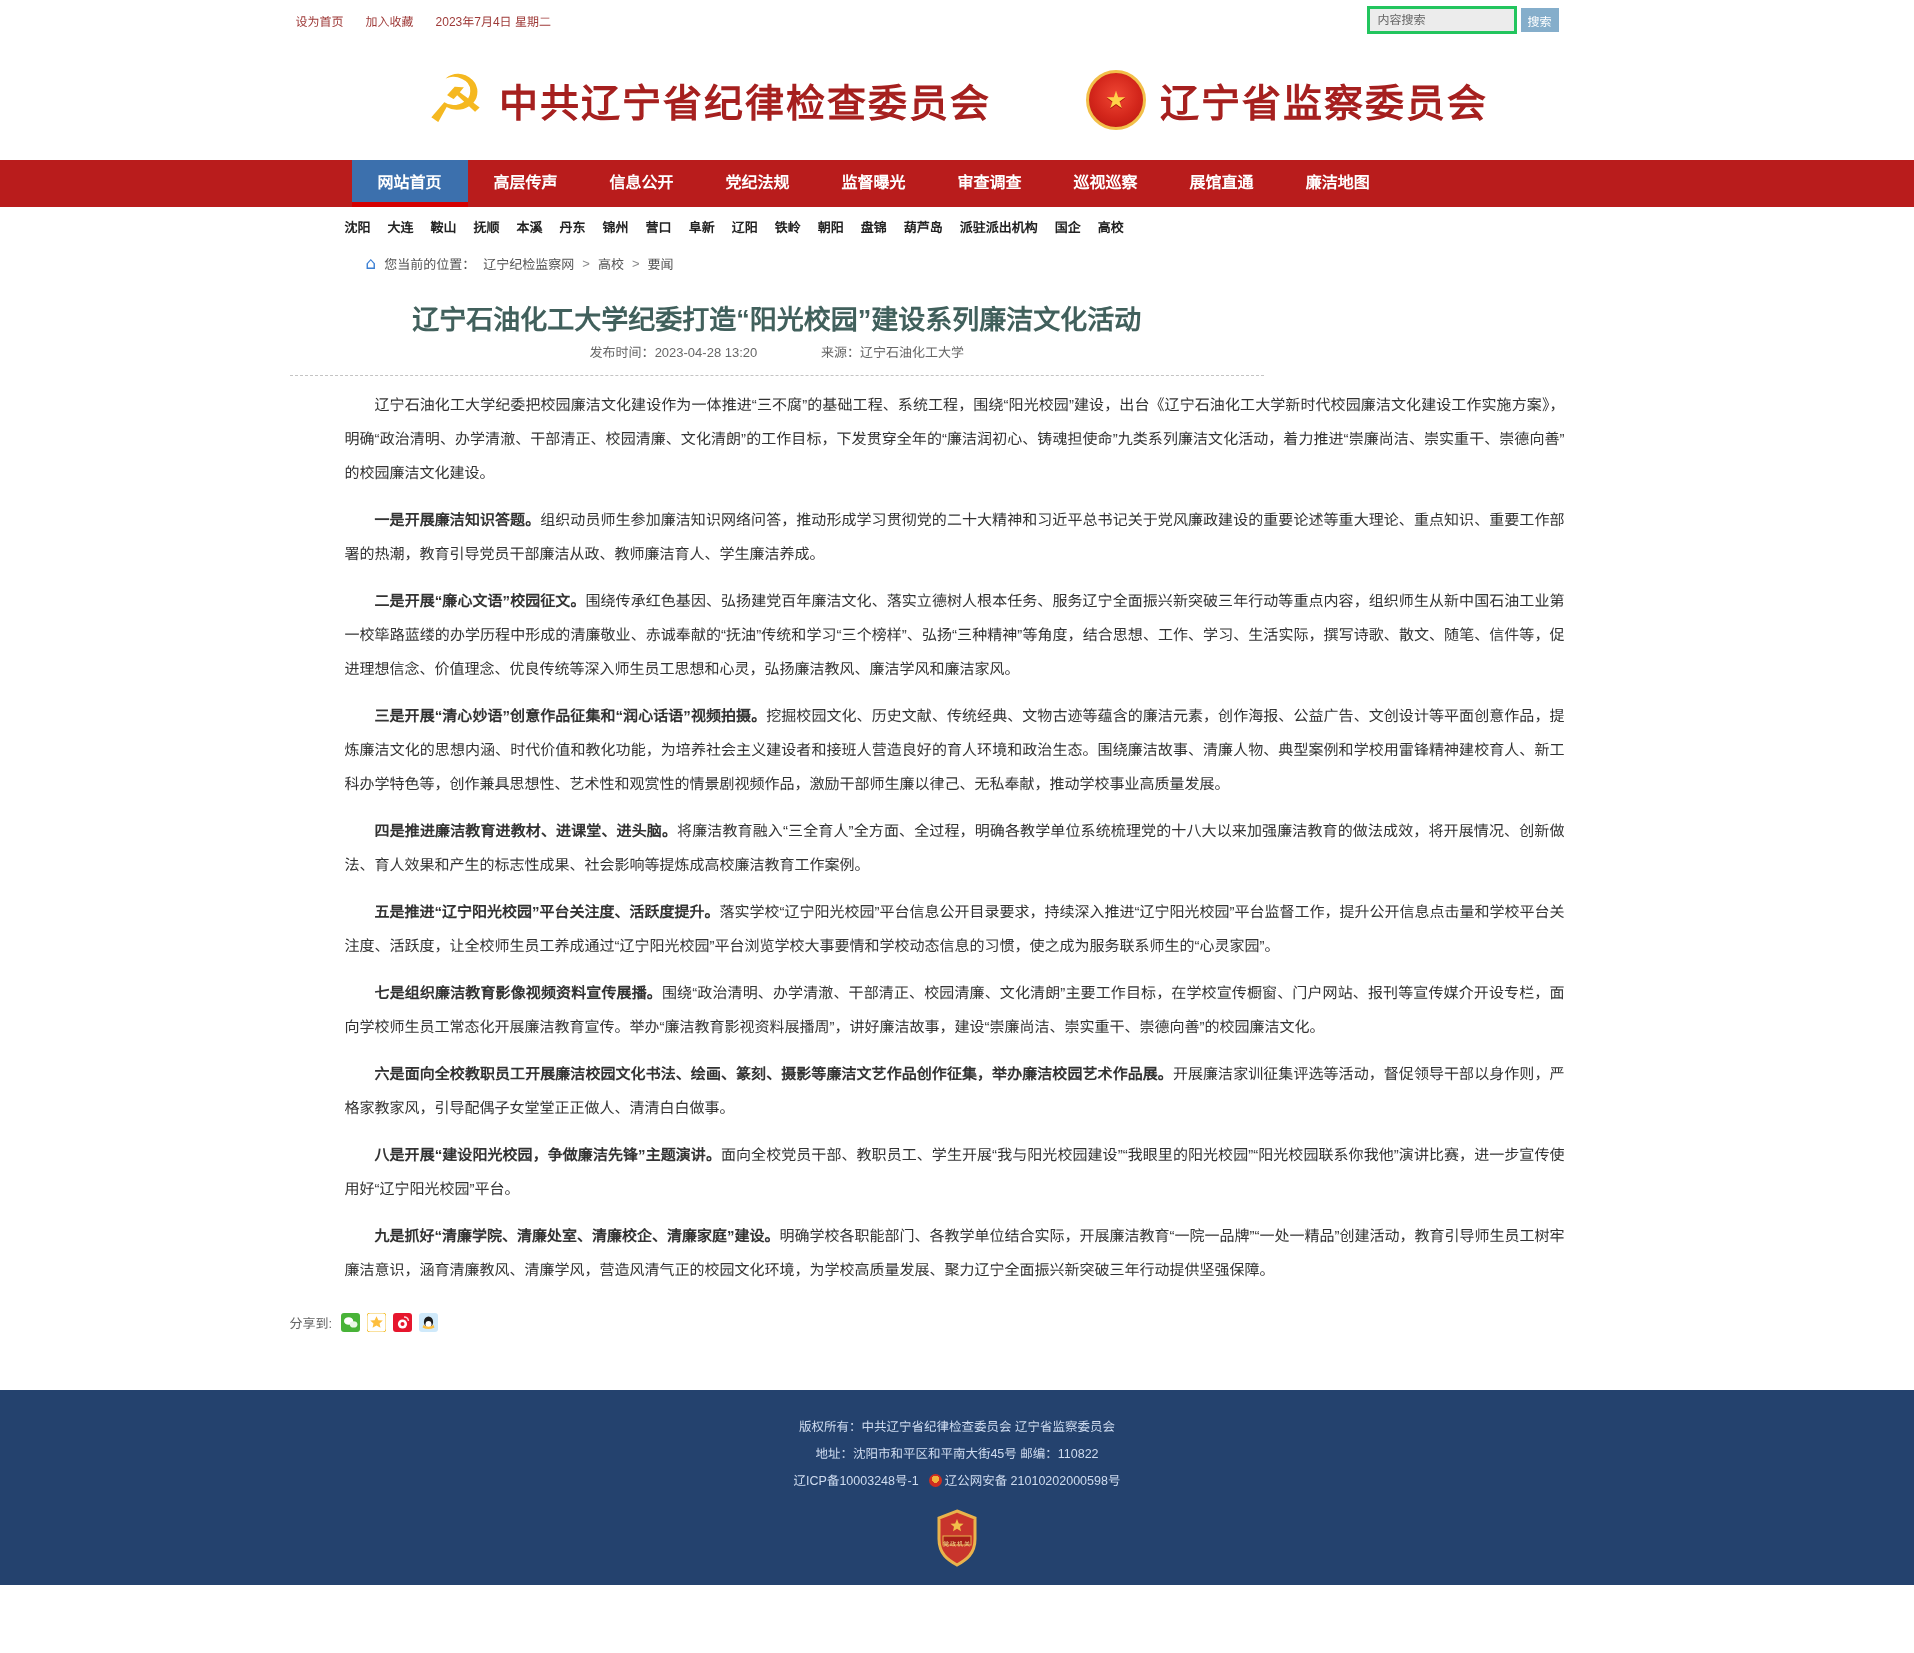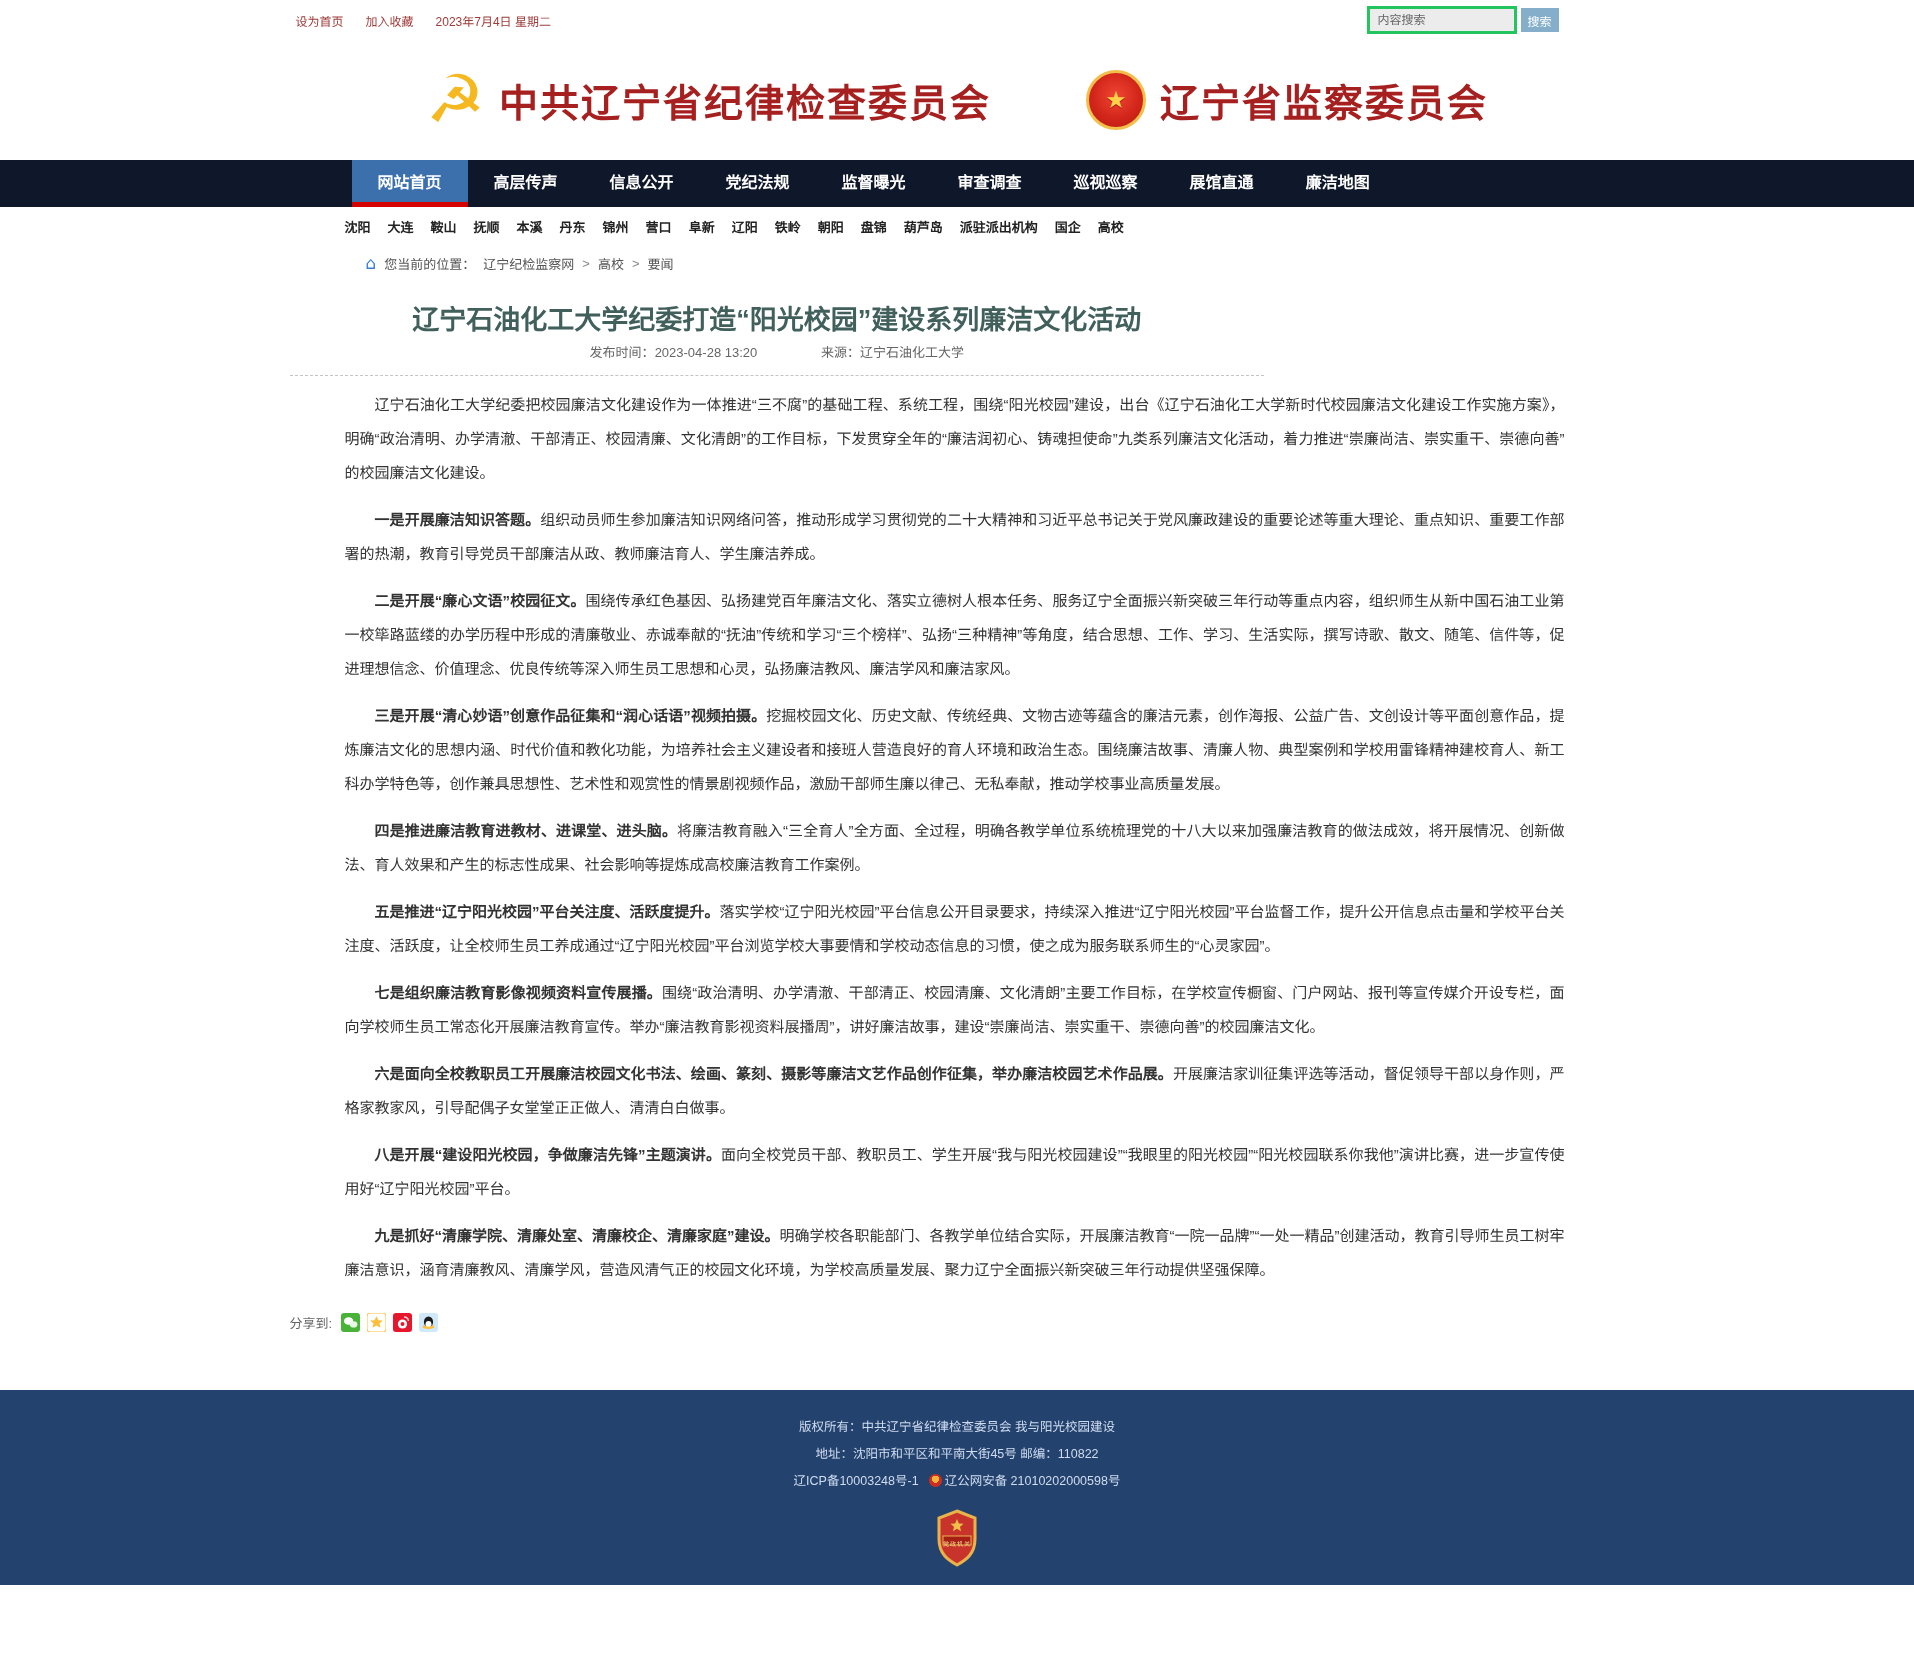--- a/index.html
+++ b/index.html
@@ -18,21 +18,21 @@
 
   
   .header{display:flex;align-items:center;justify-content:center;gap:95px;height:120px;}
   .brand{display:flex;align-items:center;gap:14px;}
   .party-emblem{font-size:66px;line-height:1;color:#f5b820;font-family:"DejaVu Sans",sans-serif;}
   .national-emblem{width:60px;height:60px;border-radius:50%;background:radial-gradient(circle at 50% 42%,#ef4633 0%,#d3261b 55%,#b5160f 100%);border:3px solid #f2c04a;display:flex;align-items:center;justify-content:center;box-sizing:border-box;}
   .emblem-star{color:#ffd24a;font-size:24px;line-height:1;font-family:"DejaVu Sans",sans-serif;text-shadow:0 1px 0 #a21308;}
   .brand-title{font-size:39px;font-weight:bold;color:#a6201f;letter-spacing:2px;white-space:nowrap;}
 
   
-  .navbar{background:#0f172a;height:47px;}
+  .navbar{background:#b91c1c;height:47px;}
   .nav-inner{display:flex;align-items:stretch;height:47px;padding-left:62px;box-sizing:border-box;}
   .nav-item{display:flex;align-items:center;padding:0 26px;color:#fff;font-size:16px;font-weight:bold;text-decoration:none;border-bottom:5px solid transparent;box-sizing:border-box;cursor:pointer;}
   .nav-item.active{background:#3c70ad;border-bottom-color:#d40000;}
 
   
   .subnav{background:#fff;}
   .subnav-inner{display:flex;align-items:center;gap:17px;height:38px;padding-left:55px;box-sizing:border-box;}
   .subnav-inner a{color:#222;font-size:13px;font-weight:bold;text-decoration:none;white-space:nowrap;cursor:pointer;}
 
   
@@ -193,21 +193,21 @@
           <rect width="19" height="19" rx="3" fill="#cfe9fa"></rect>
           <ellipse cx="9.5" cy="9" rx="4.6" ry="5.6" fill="#1b1b1b"></ellipse>
           <ellipse cx="9.5" cy="11.3" rx="3" ry="3.4" fill="#fff"></ellipse>
           <path d="M4.5 12 q5 3.4 10 0 l1 2.4 q-6 3 -12 0 z" fill="#fdbe3d"></path>
         </svg>
     </span>
   </div>
 </div>
 
 <div class="footer">
-  <div class="footer-line">版权所有：中共辽宁省纪律检查委员会 我与阳光校园建设</div>
+  <div class="footer-line">版权所有：中共辽宁省纪律检查委员会 辽宁省监察委员会</div>
   <div class="footer-line">地址：沈阳市和平区和平南大街45号 邮编：110822</div>
   <div class="footer-line">
     <a>辽ICP备10003248号-1</a><span class="beian-icon"></span><a>辽公网安备 21010202000598号</a>
   </div>
   <div class="gov-badge">
     <svg width="44" height="58" viewBox="0 0 44 58">
       <path d="M22 2 L40 9 V30 C40 45 31 51 22 56 C13 51 4 45 4 30 V9 Z" fill="#c8342c" stroke="#e9b34c" stroke-width="3"></path>
       <polygon points="22,10 23.8,14.4 28.5,14.8 25,17.8 26,22.3 22,19.8 18,22.3 19,17.8 15.5,14.8 20.2,14.4" fill="#f2c04a"></polygon>
       <rect x="8" y="27" width="28" height="9" fill="#a81f18" stroke="#e9b34c" stroke-width="1"></rect>
     </svg>

